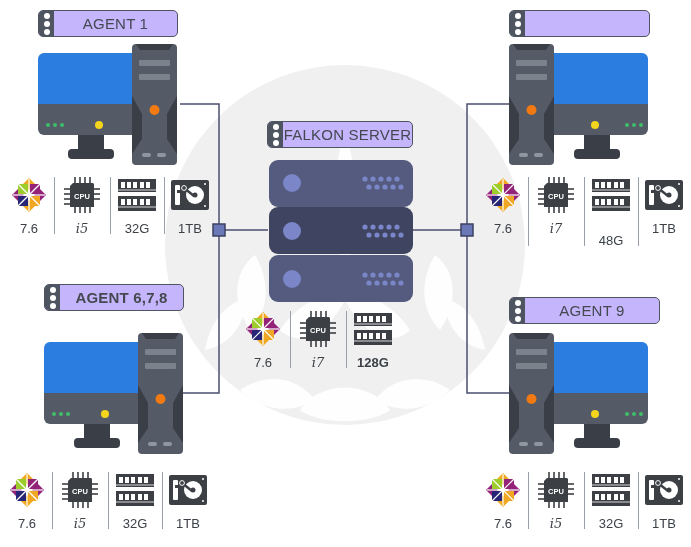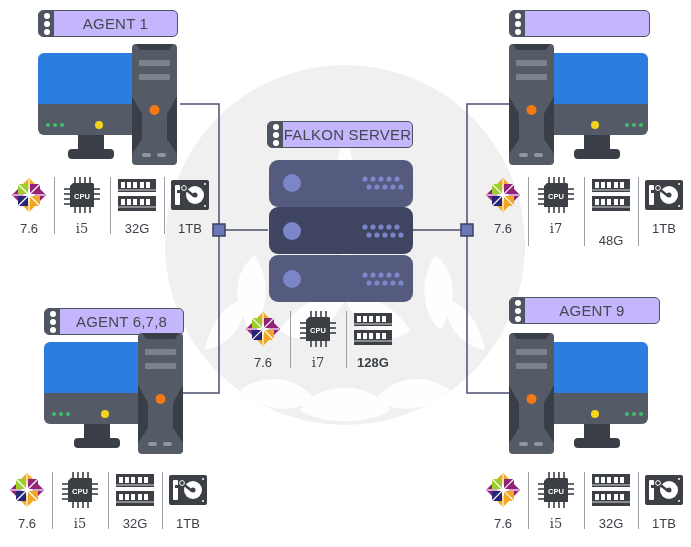--- a/index.html
+++ b/index.html
@@ -14,21 +14,21 @@
   .label-box .grip { width:15px; height:100%; background:#4f5560; display:flex; flex-direction:column;
                      align-items:center; justify-content:center; gap:2px; }
   .label-box .grip span { width:6px; height:6px; border-radius:50%; background:#fff; display:block; }
   .label-box .txt { flex:1; text-align:center; font-size:15px; color:#444950; letter-spacing:0.2px; white-space:nowrap; }
 
   .specs { position:absolute; display:flex; }
   .spec { display:flex; flex-direction:column; align-items:center; justify-content:flex-start; position:relative; }
   .spec + .spec::before { content:""; position:absolute; left:0; top:2px; bottom:6px; width:1px; background:#9aa0a8; }
   .spec .ic { height:40px; display:flex; align-items:center; justify-content:center; }
   .spec .val { font-size:13px; color:#3c4148; margin-top:3px; line-height:22px; }
-  .spec .val.cpu { font-family:"DejaVu Serif", serif; }
+  .spec .val.cpu { font-family:"DejaVu Serif", serif; font-style:italic; }
 </style>
 </head>
 <body>
 
 <svg id="watermark" width="691" height="547">
   <circle cx="345" cy="245" r="180" fill="#f0f0f0"></circle>
   <g fill="#ffffff" opacity="0.95">
     <path d="M345 130 C 330 180, 330 230, 345 270 C 360 230, 360 180, 345 130 Z"></path>
     <path d="M280 330 C 300 300, 330 290, 345 300 C 330 330, 300 350, 280 330 Z"></path>
     <path d="M410 330 C 390 300, 360 290, 345 300 C 360 330, 390 350, 410 330 Z"></path>
@@ -421,21 +421,21 @@
       <path d="M14 9 L24 17" stroke="#3c3f44" stroke-width="2.5"></path>
       <circle cx="14" cy="9" r="2.4" fill="#3c3f44" stroke="#fff" stroke-width="1"></circle>
       <circle cx="35" cy="5" r="1" fill="#fff"></circle>
           <circle cx="35" cy="27" r="1" fill="#fff"></circle>
         </svg>
       </div>
       <div class="val">1TB</div>
     </div>
   </div>
 
-<div class="label-box" style="left:44px;top:308px;width:140px;">
+<div class="label-box" style="left:44px;top:284px;width:140px;font-weight:bold;">
   <div class="grip">
       <span></span>
       <span></span>
       <span></span>
     </div>
   <div class="txt">AGENT 6,7,8</div>
 </div>
 <div class="abs pc" style="left:44px;top:333px;"><svg width="140" height="122" viewBox="0 0 140 122">
     <rect x="0" y="9" width="104" height="63" rx="6" fill="#2b7de0"></rect>
     <rect x="0" y="60" width="104" height="31" rx="6" fill="#545a66"></rect>

